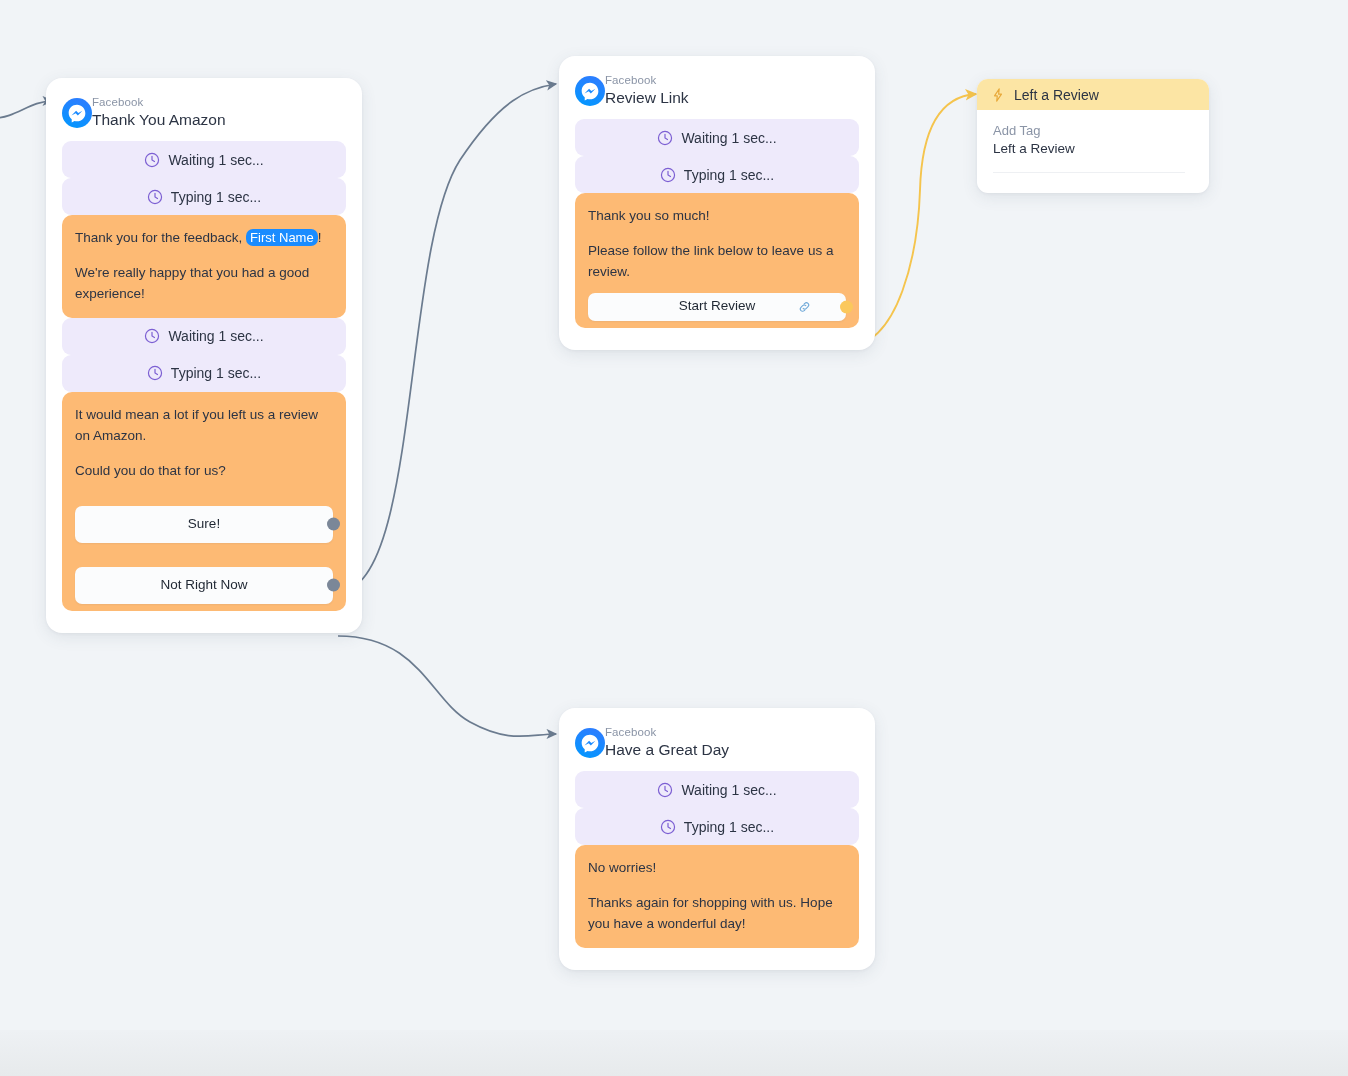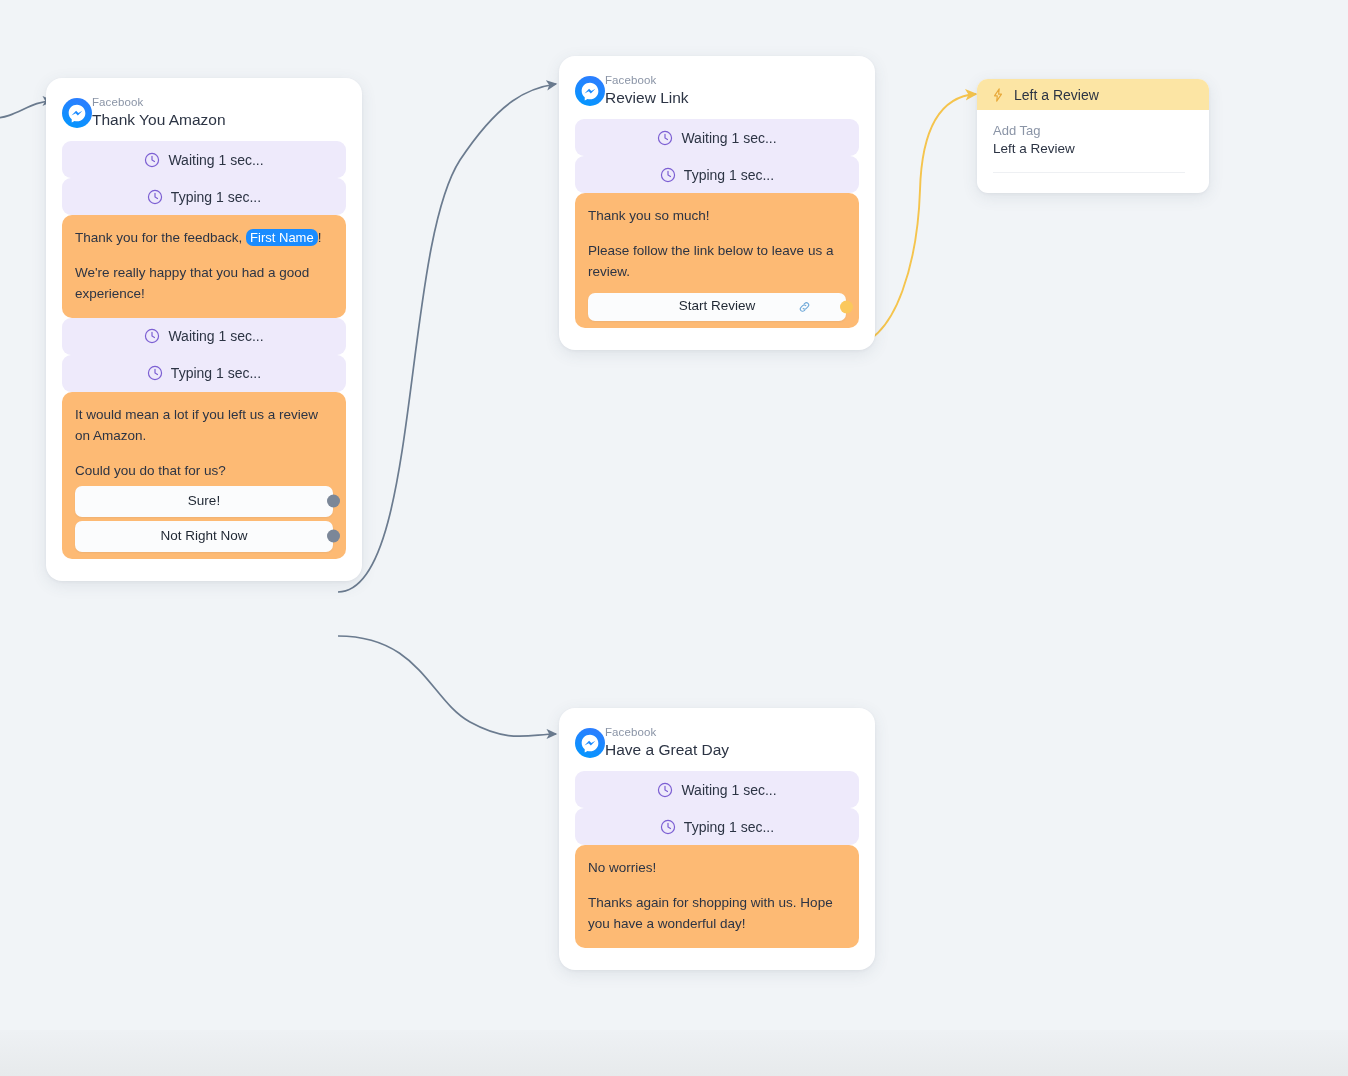--- a/index.html
+++ b/index.html
@@ -61,22 +61,22 @@
     background: #1a8cff; color: #ffffff;
     border-radius: 7px; padding: 1px 4px;
     font-size: 13px;
   }
   .bubble-with-btns { padding-bottom: 7px; }
 
   .qr-btn {
     position: relative;
     background: #fbfcfd;
     border-radius: 7px;
-    height: 31px;
-    margin-top: 4px;
+    height: 37px;
+    margin-top: 24px;
     display: flex; align-items: center; justify-content: center;
     font-size: 13.5px; color: #1f2733;
     box-shadow: 0 1px 2px rgba(60,75,100,.07);
   }
   .qr-dot {
     position: absolute; right: -7px; top: 50%; transform: translateY(-50%);
     width: 13px; height: 13px; border-radius: 50%;
     background: #7b8798;
   }
   .qr-dot.amber { background: #fbc85c; }

